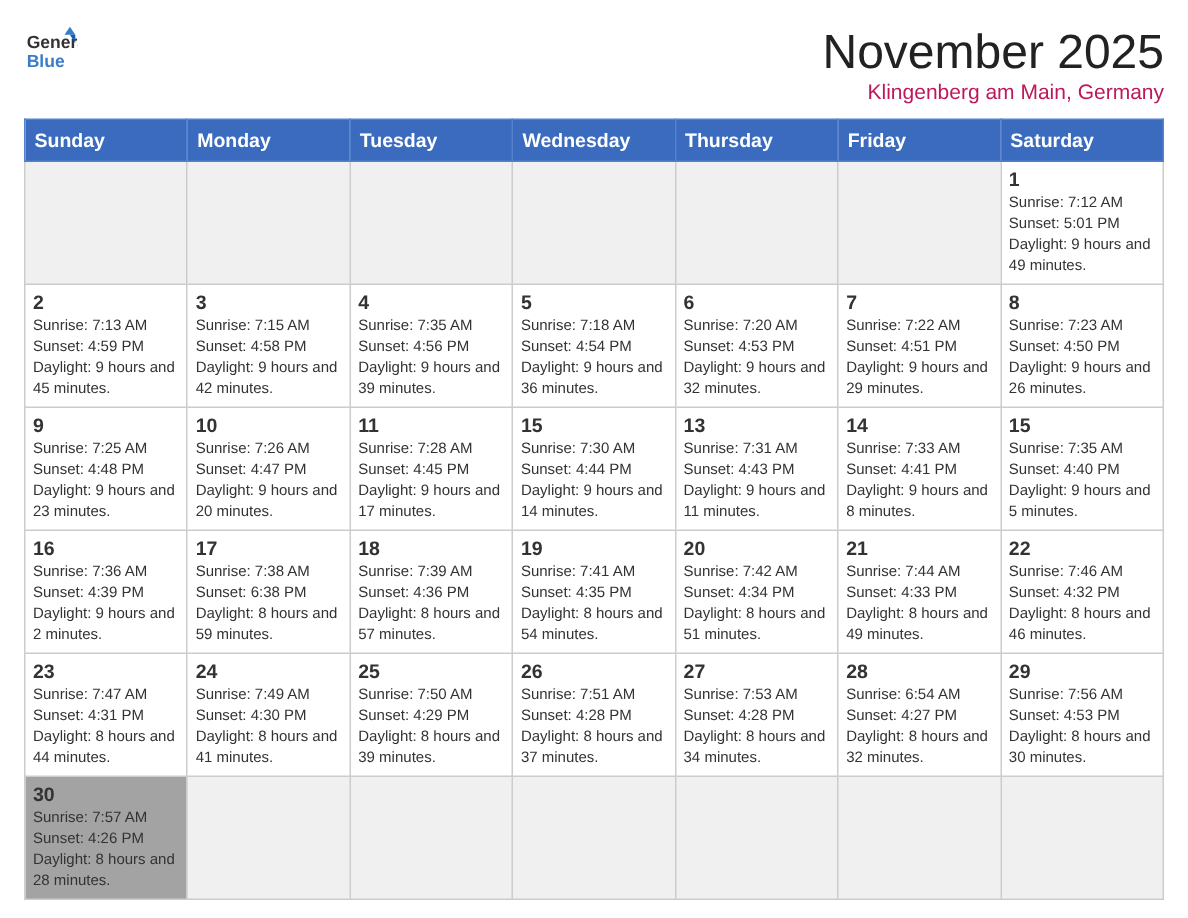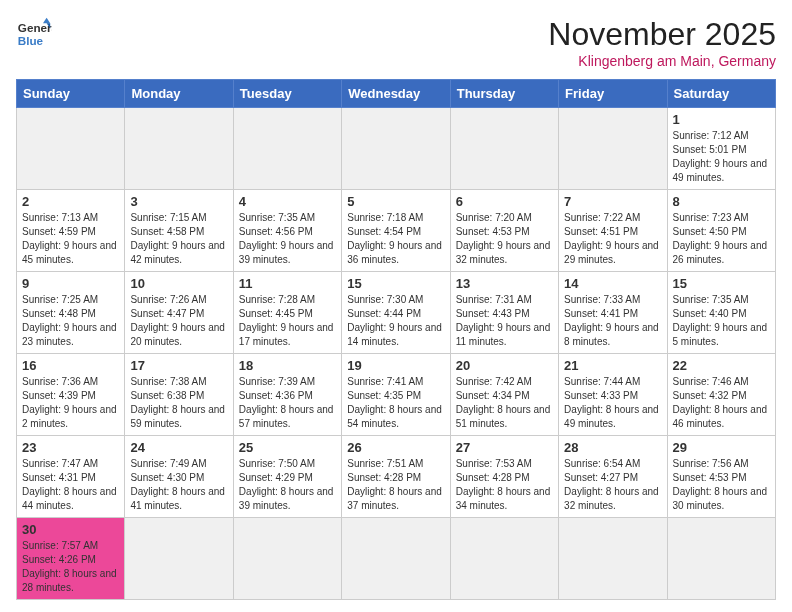--- a/index.html
+++ b/index.html
@@ -74,21 +74,21 @@
     }
     .day-info {
       font-size: 10px;
       line-height: 1.4;
       color: #333;
     }
     .last-row td {
       background: #f0f0f0;
     }
     .last-row td.has-data {
-      background: #ec4899;
+      background: #a3a3a3;
     }
   </style>
 </head>
 <body>
 
 <div class="header">
   <div class="logo">
     <svg class="logo-icon" viewBox="0 0 40 40">
       <text x="2" y="18" font-size="13" font-weight="bold" fill="#333" font-family="Arial">General</text>
       <text x="2" y="32" font-size="13" font-weight="bold" fill="#3a7cc7" font-family="Arial">Blue</text>

